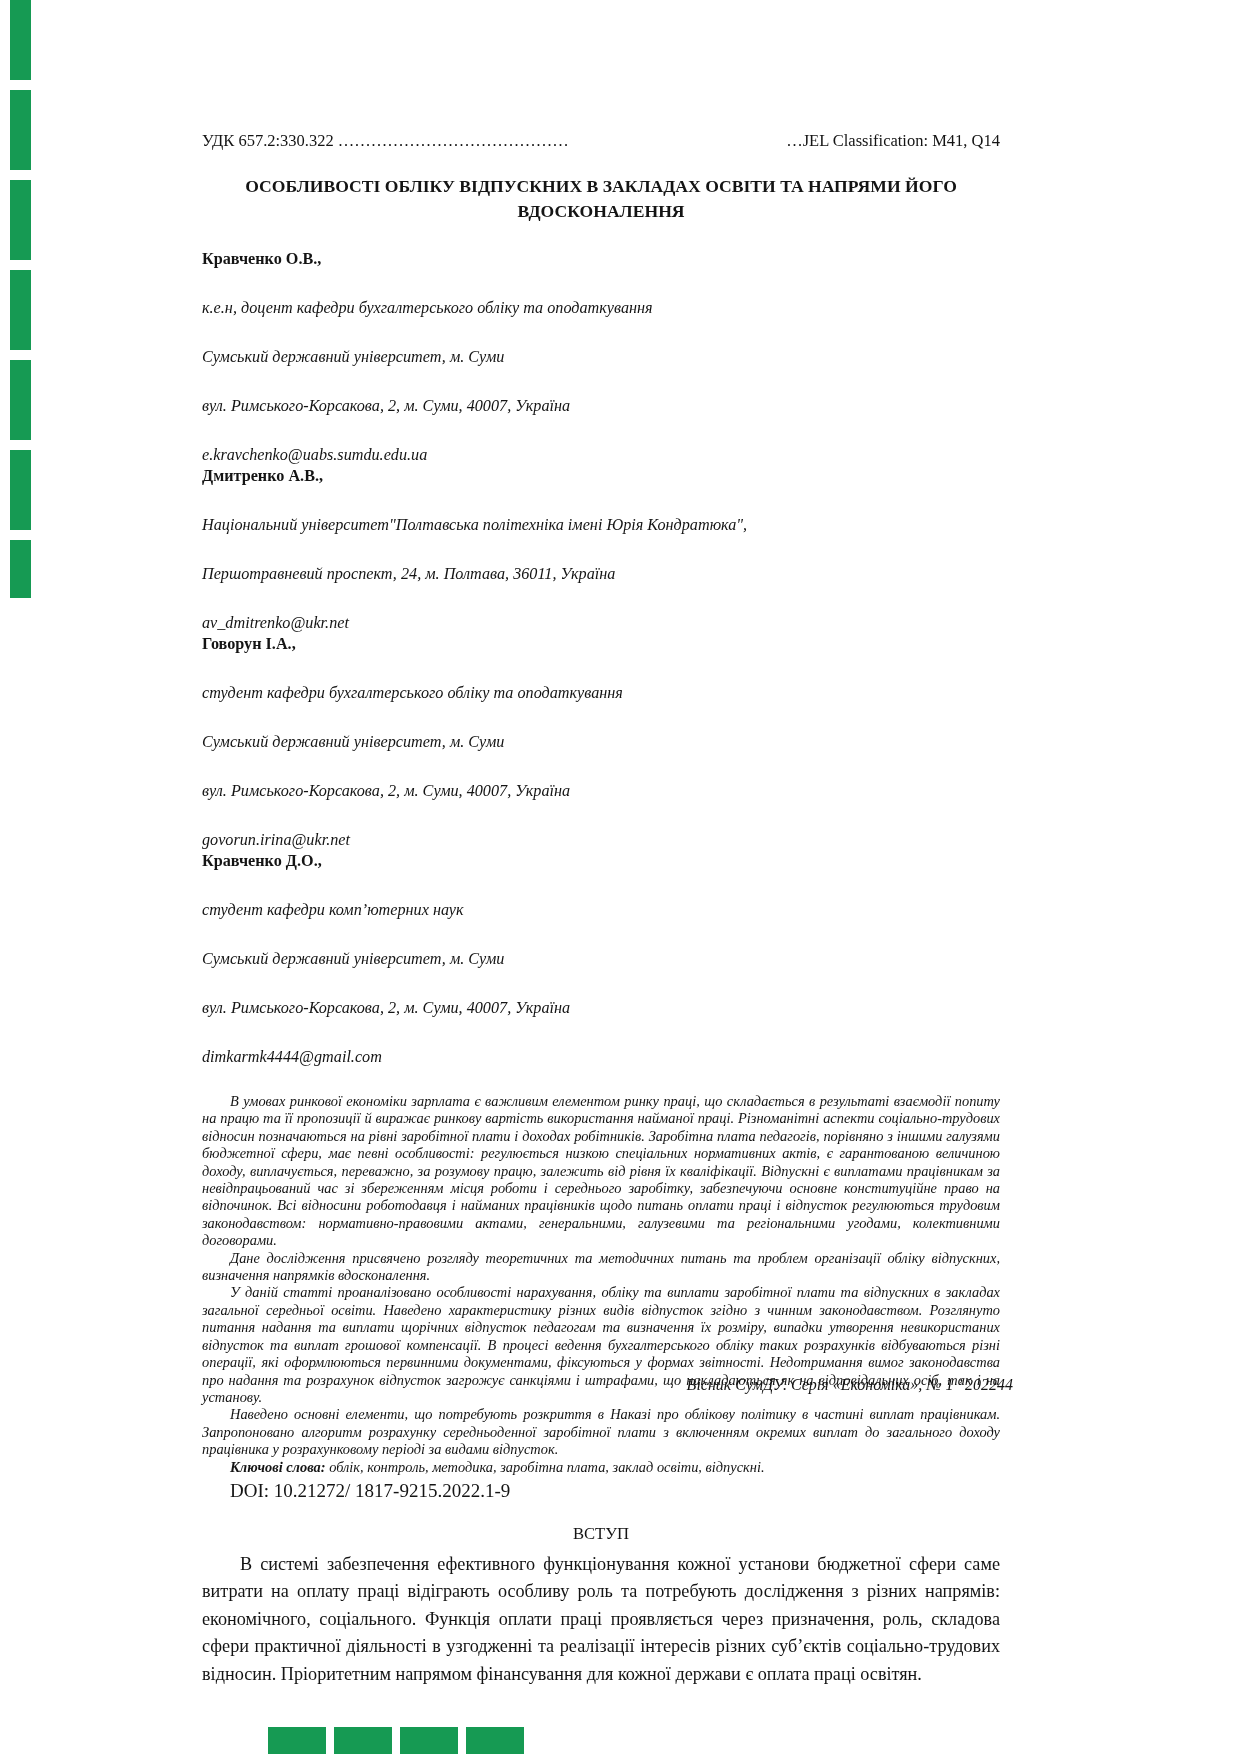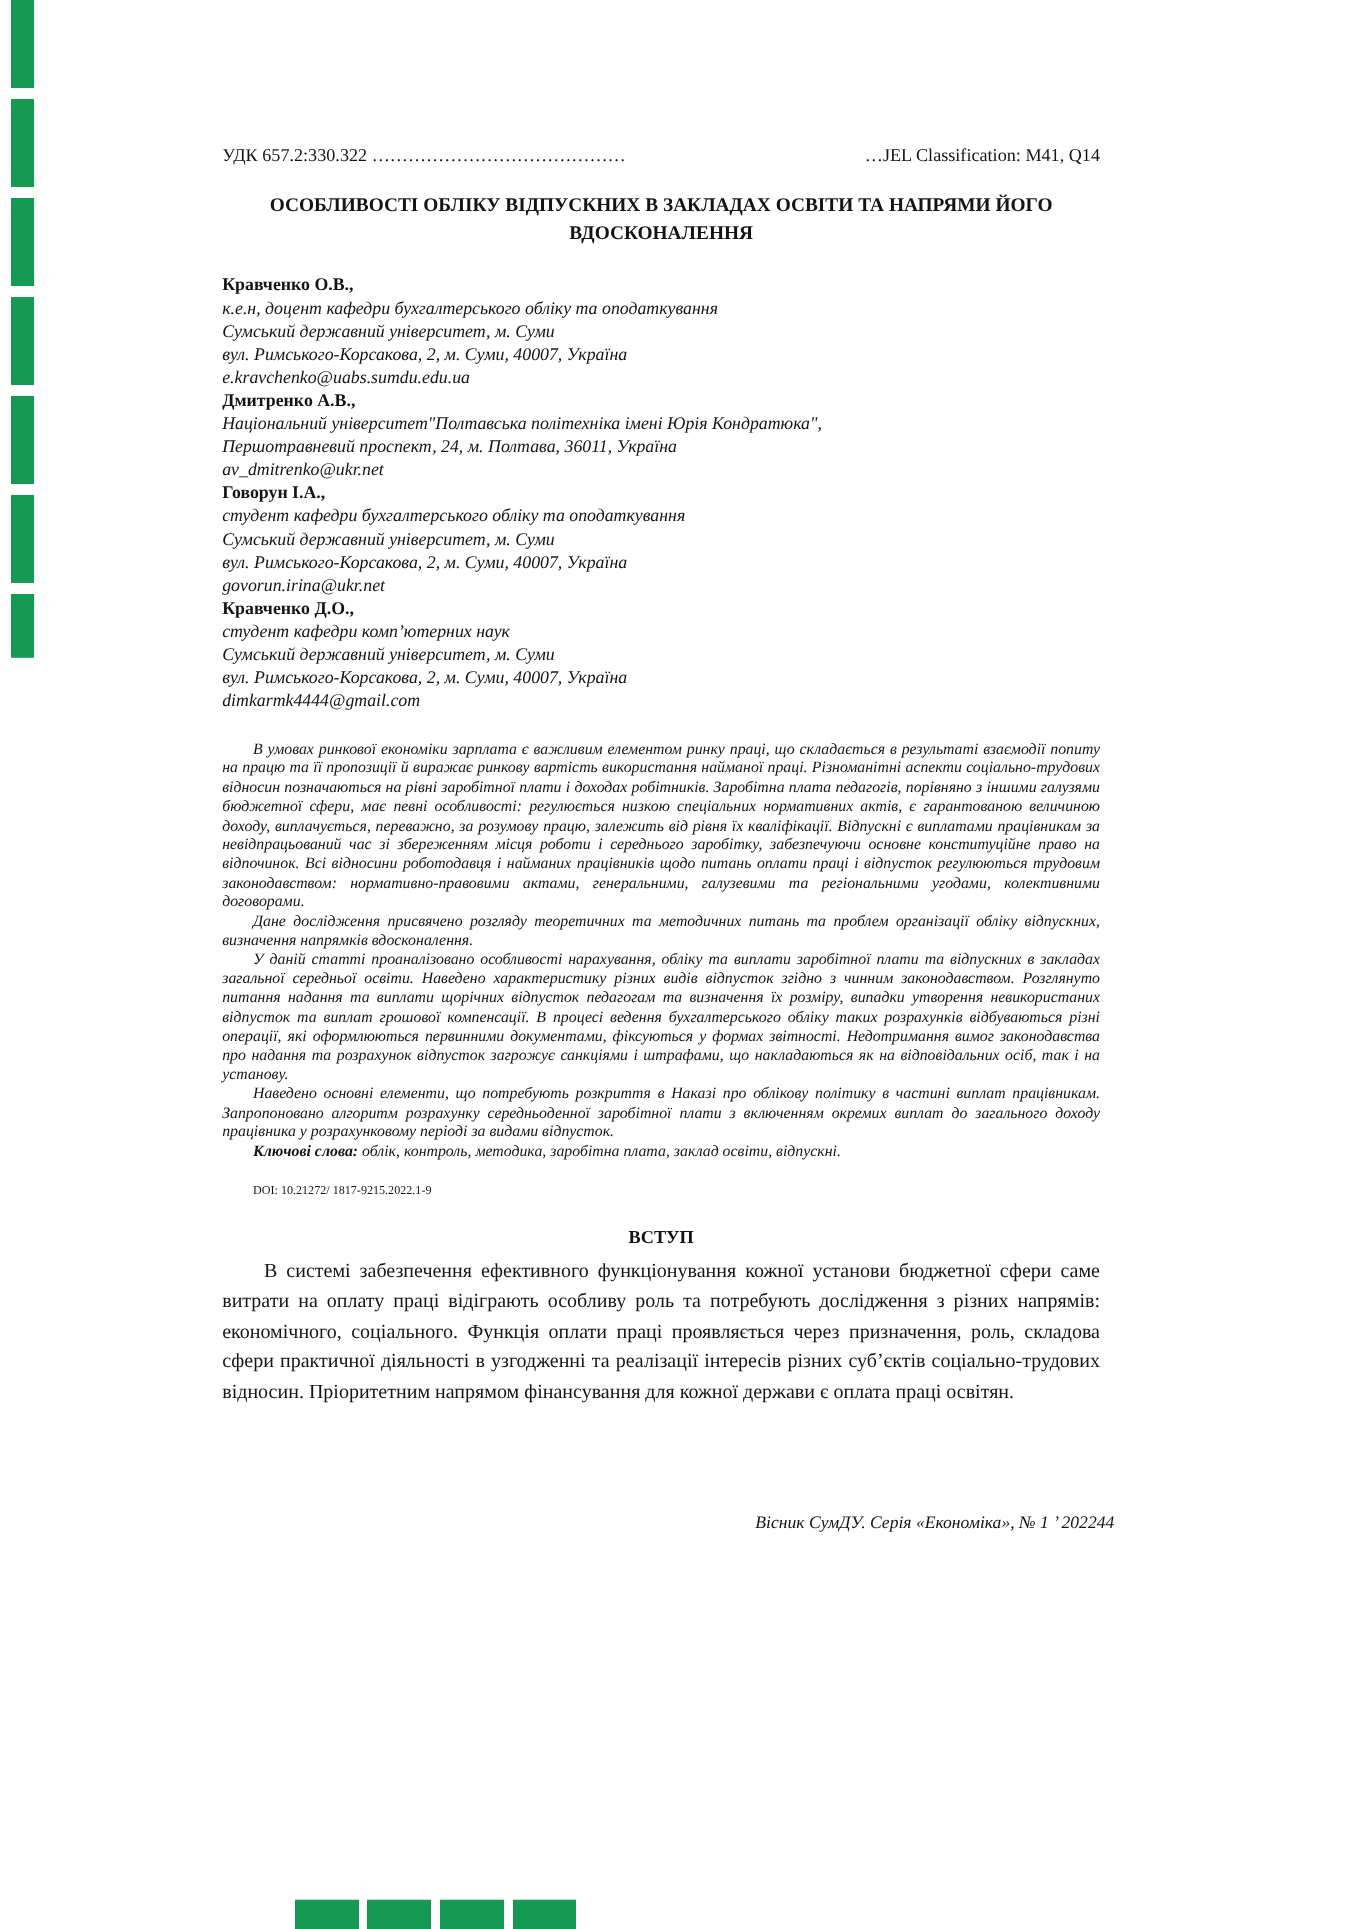--- a/index.html
+++ b/index.html
@@ -53,41 +53,41 @@
     font-size:17.6px;
     line-height:25px;
     font-weight:bold;
   }
   .authors {
     margin-top:25px;
     font-size:16.2px;
     line-height:21px;
   }
   .author-name { font-weight:bold; }
-  .author-line { font-style:italic; }
+  .author-line { font-style:italic;margin-top:28px; }
   .abstract {
     margin-top:25px;
     font-size:14.4px;
     line-height:17.4px;
     font-style:italic;
     text-align:justify;
   }
   .abstract p { text-indent:28px; }
   .kw-label { font-weight:bold; }
   .doi {
-    font-size:11px;
+    font-size:19px;
     line-height:20px;
     text-indent:28px;
-    margin-top:16px;
+    margin-top:5px;
   }
   .section-heading {
     margin-top:22px;
     text-align:center;
     font-size:16.6px;
-    font-weight:bold;
+    font-weight:normal;
     line-height:22px;
   }
   .intro {
     margin-top:6px;
     font-size:18.2px;
     line-height:27.4px;
     text-align:justify;
     text-indent:38px;
   }
   .footer {

